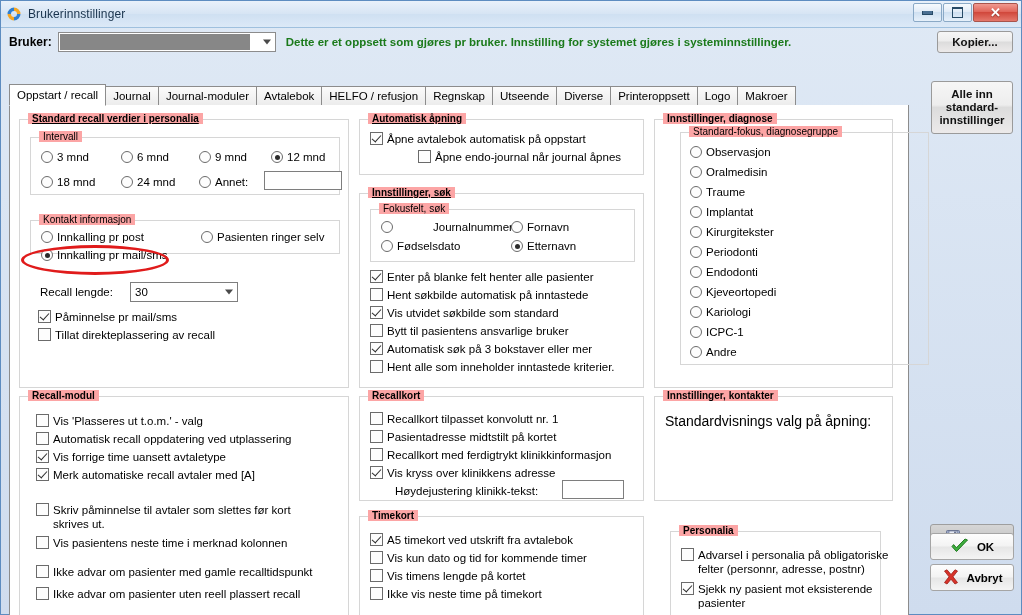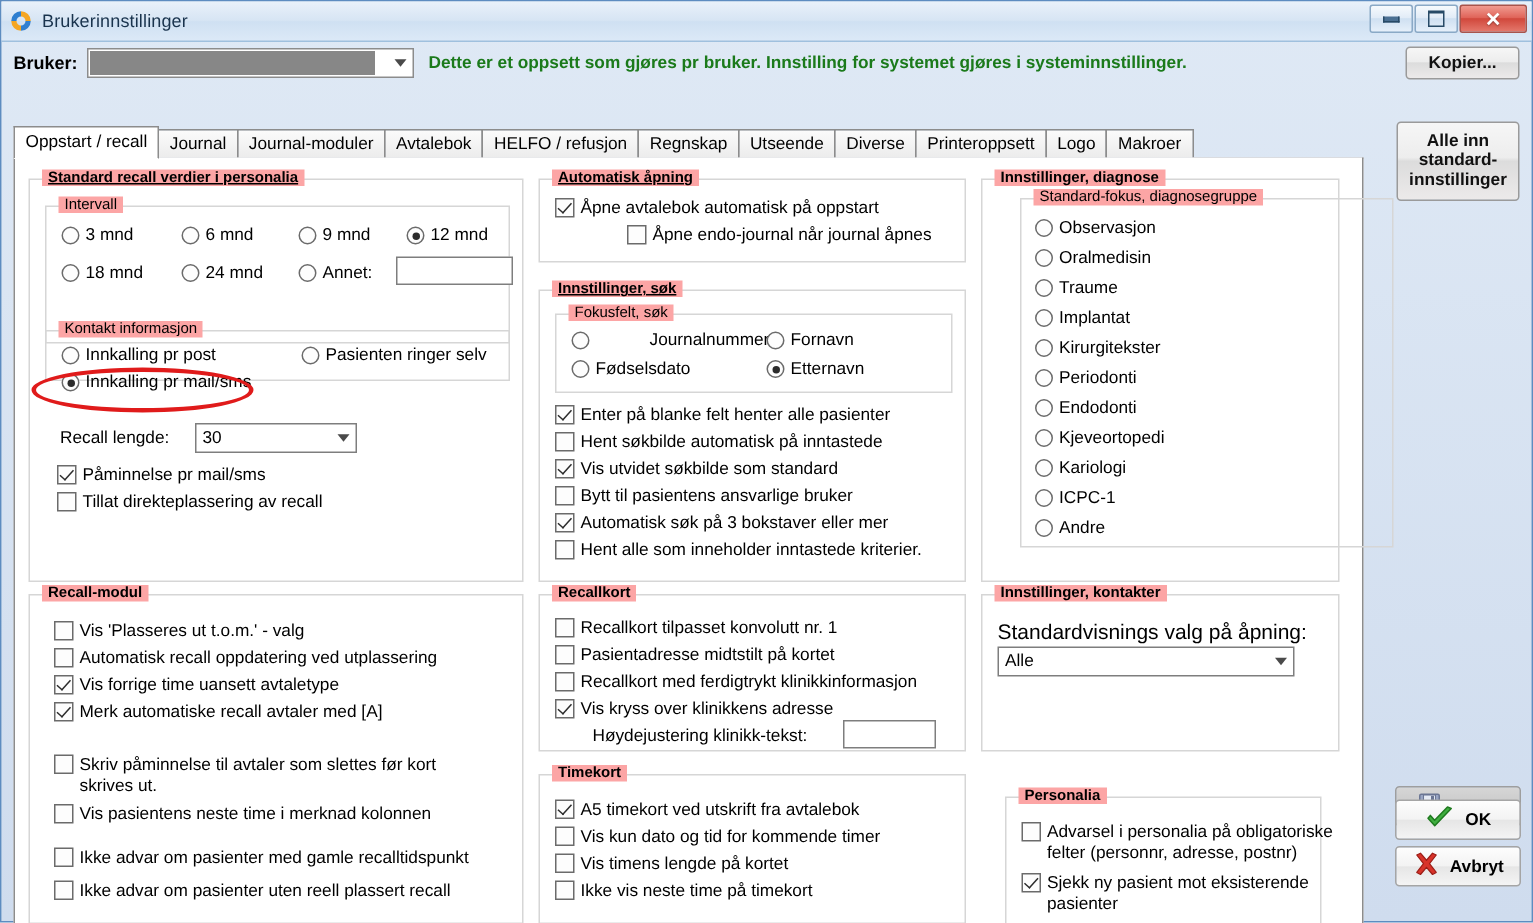--- a/index.html
+++ b/index.html
@@ -338,21 +338,21 @@
       <div class="tab">
           <span>Makroer</span>
         </div>
     </div>
 
     <div class="tabpage">
 
       <div class="gb u" style="left:9px; top:14px; width:330px; height:269px;">
         <div class="gb-title">Standard recall verdier i personalia</div>
 
-        <div class="gb plain" style="left:10px; top:17px; width:310px; height:92px;">
+        <div class="gb plain" style="left:10px; top:17px; width:310px; height:58px;">
           <div class="gb-title">Intervall</div>
           <div class="row" style="position:absolute; left:10px; top:12px;">
             <span class="rb"></span>
             <span class="lbl">3 mnd</span>
           </div>
           <div class="row" style="position:absolute; left:90px; top:12px;">
             <span class="rb"></span>
             <span class="lbl">6 mnd</span>
           </div>
           <div class="row" style="position:absolute; left:168px; top:12px;">
@@ -600,24 +600,20 @@
           <div class="row" style="position:absolute; left:9px; top:212px;">
             <span class="rb"></span>
             <span class="lbl">Andre</span>
           </div>
         </div>
       </div>
 
       <div class="gb" style="left:644px; top:291px; width:239px; height:105px;">
         <div class="gb-title">Innstillinger, kontakter</div>
         <div style="position:absolute; left:10px; top:16px; font-size:14px;">Standardvisnings valg på åpning:</div>
-        <div class="combo" style="position:absolute; left:10px; top:34px; width:198px;">
-          <span>Alle</span>
-          <span class="combo-arrow"></span>
-        </div>
       </div>
 
       <div class="gb" style="left:660px; top:411px; width:211px; height:100px;margin-top:15px;">
         <div class="gb-title">Personalia</div>
         <div class="row wrap" style="position:absolute; left:10px; top:16px; width:215px;">
           <span class="cb"></span>
           <span class="lbl">Advarsel i personalia på obligatoriske felter (personnr, adresse, postnr)</span>
         </div>
         <div class="row wrap" style="position:absolute; left:10px; top:50px; width:215px;">
           <span class="cb checked"></span>

